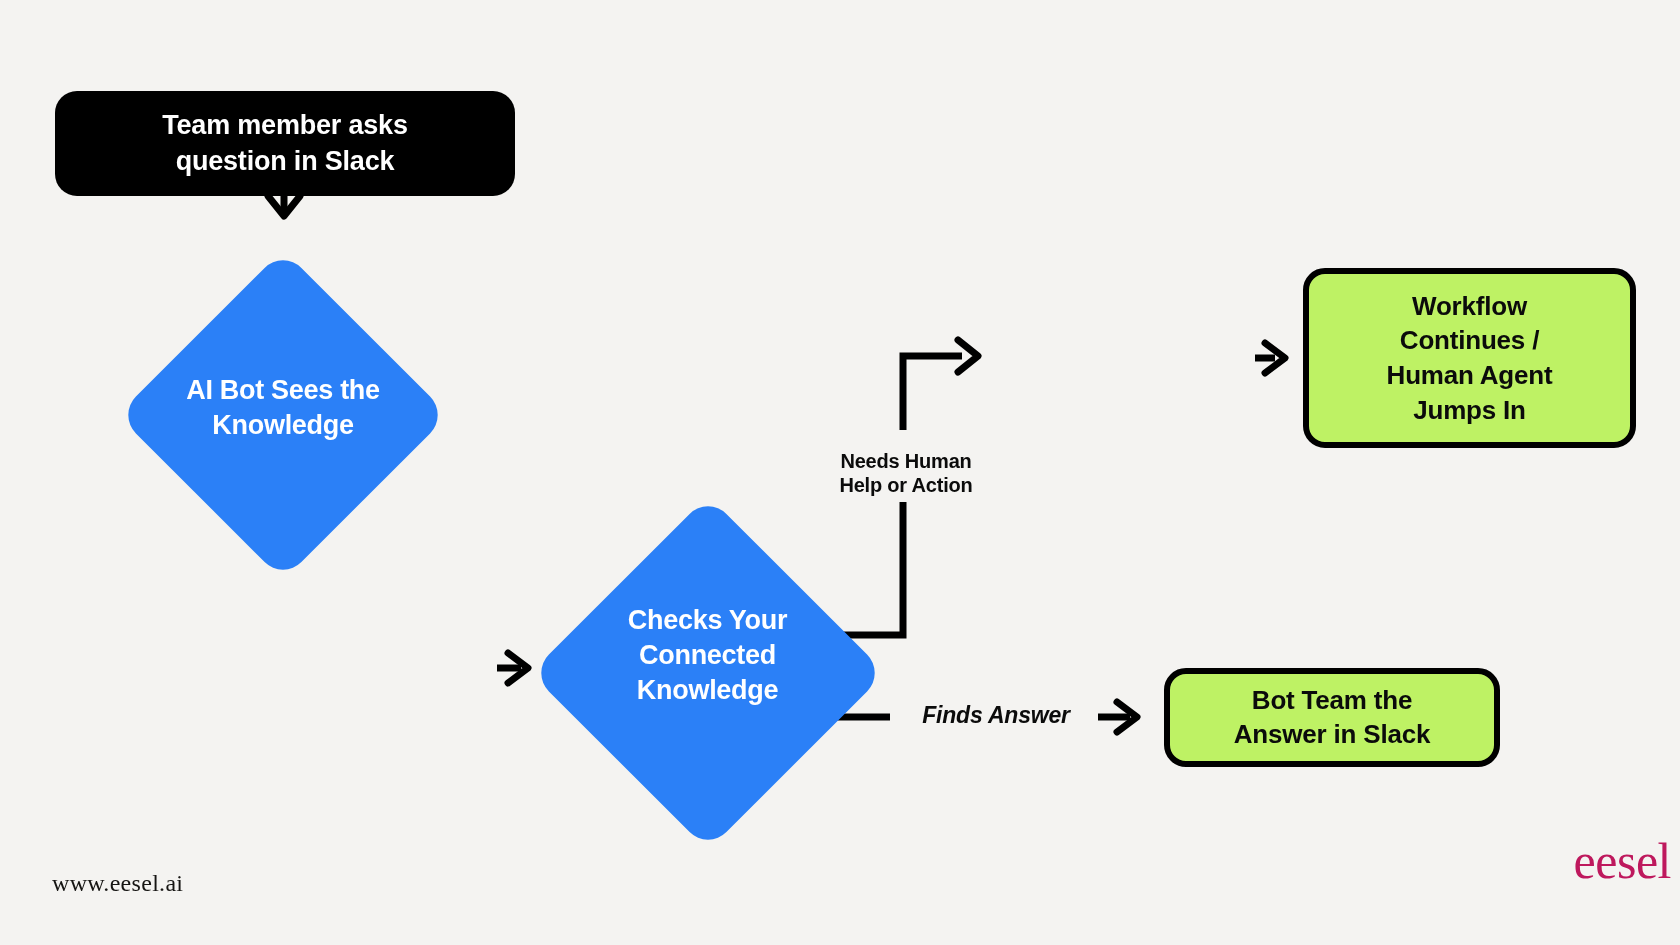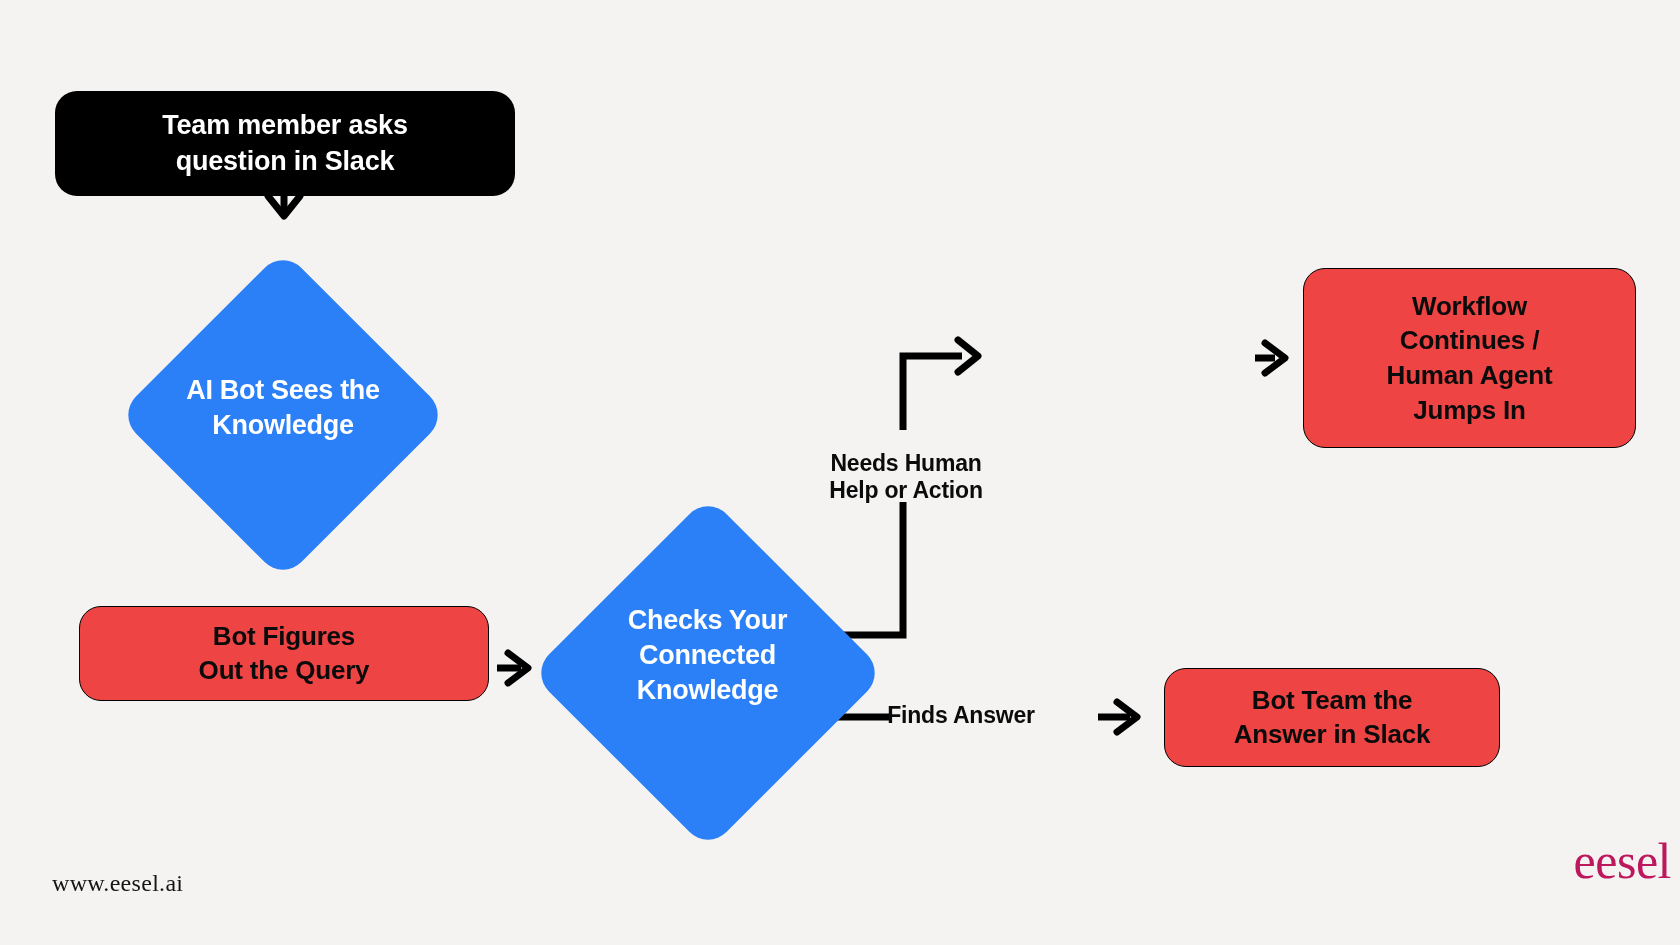--- a/index.html
+++ b/index.html
@@ -34,23 +34,23 @@
 
   
   .rect {
     border-radius: 22px;
   }
   .rect.dark {
     background: #000000;
     color: #ffffff;
   }
   .rect.light {
-    background: #ef4444;
+    background: #bef264;
     color: #0b0b0b;
-    border: 1px solid #000000;
+    border: 6px solid #000000;
     text-align: center;
   }
 
   
   .diamond-wrap {
     position: absolute;
   }
   .diamond-shape {
     position: absolute;
     left: 50%;
@@ -177,41 +177,39 @@
 
   <div class="node rect dark" style="left:55px; top:91px; width:460px; height:105px; font-size:27px; line-height:1.3; white-space:pre-line;">Team member asks
 question in Slack</div>
 
   <div class="diamond-wrap" style="left:118px; top:250px; width:330px; height:330px;">
     <div class="diamond-shape blue" style="width:234px; height:234px;"></div>
     <div class="diamond-label on-blue" style="top:123px; font-size:27px; line-height:1.3;">AI Bot Sees the
 Knowledge</div>
   </div>
 
-  <div class="node rect light" style="left:79px; top:606px; width:410px; height:95px; font-size:26px; line-height:1.3; white-space:pre-line;">Bot Figures
-Out the Query</div>
 
   <div class="diamond-wrap" style="left:530px; top:495px; width:355px; height:355px;">
     <div class="diamond-shape blue" style="width:251px; height:251px;"></div>
     <div class="diamond-label on-blue" style="top:108px; font-size:27px; line-height:1.3;">Checks Your
 Connected
 Knowledge</div>
   </div>
 
 
   <div class="node rect light" style="left:1303px; top:268px; width:333px; height:180px; font-size:26px; line-height:1.33; white-space:pre-line;">Workflow
 Continues /
 Human Agent
 Jumps In</div>
 
   <div class="node rect light" style="left:1164px; top:668px; width:336px; height:99px; font-size:26px; line-height:1.3; white-space:pre-line;">Bot Team the
 Answer in Slack</div>
 
-  <div class="edge-label" style="left:816px; top:450px; width:180px; font-size:23px;">Needs Human
+  <div class="edge-label" style="left:816px; top:450px; width:180px; font-size:20px;">Needs Human
 Help or Action</div>
 
-  <div class="edge-label" style="left:863px; top:702px; width:196px; font-size:23px;">Finds Answer</div>
+  <div class="edge-label" style="left:898px; top:702px; width:196px; font-size:23px;font-style:italic;">Finds Answer</div>
 
   <div class="footer-url">www.eesel.ai</div>
 
   <div class="brand-logo">eesel</div>
 
 </div>
 
 </body></html>

